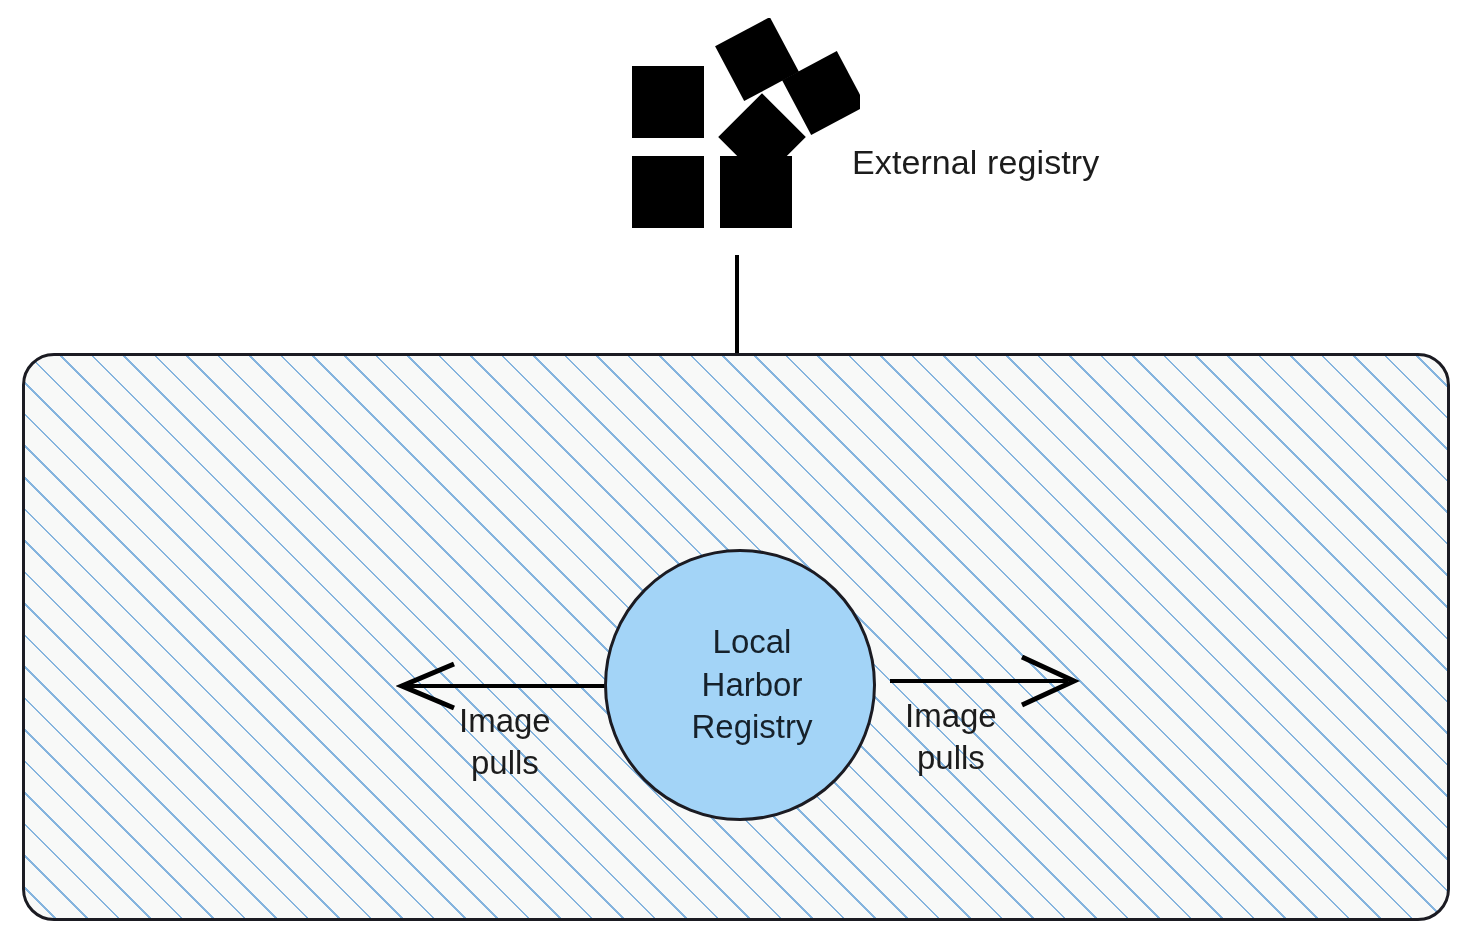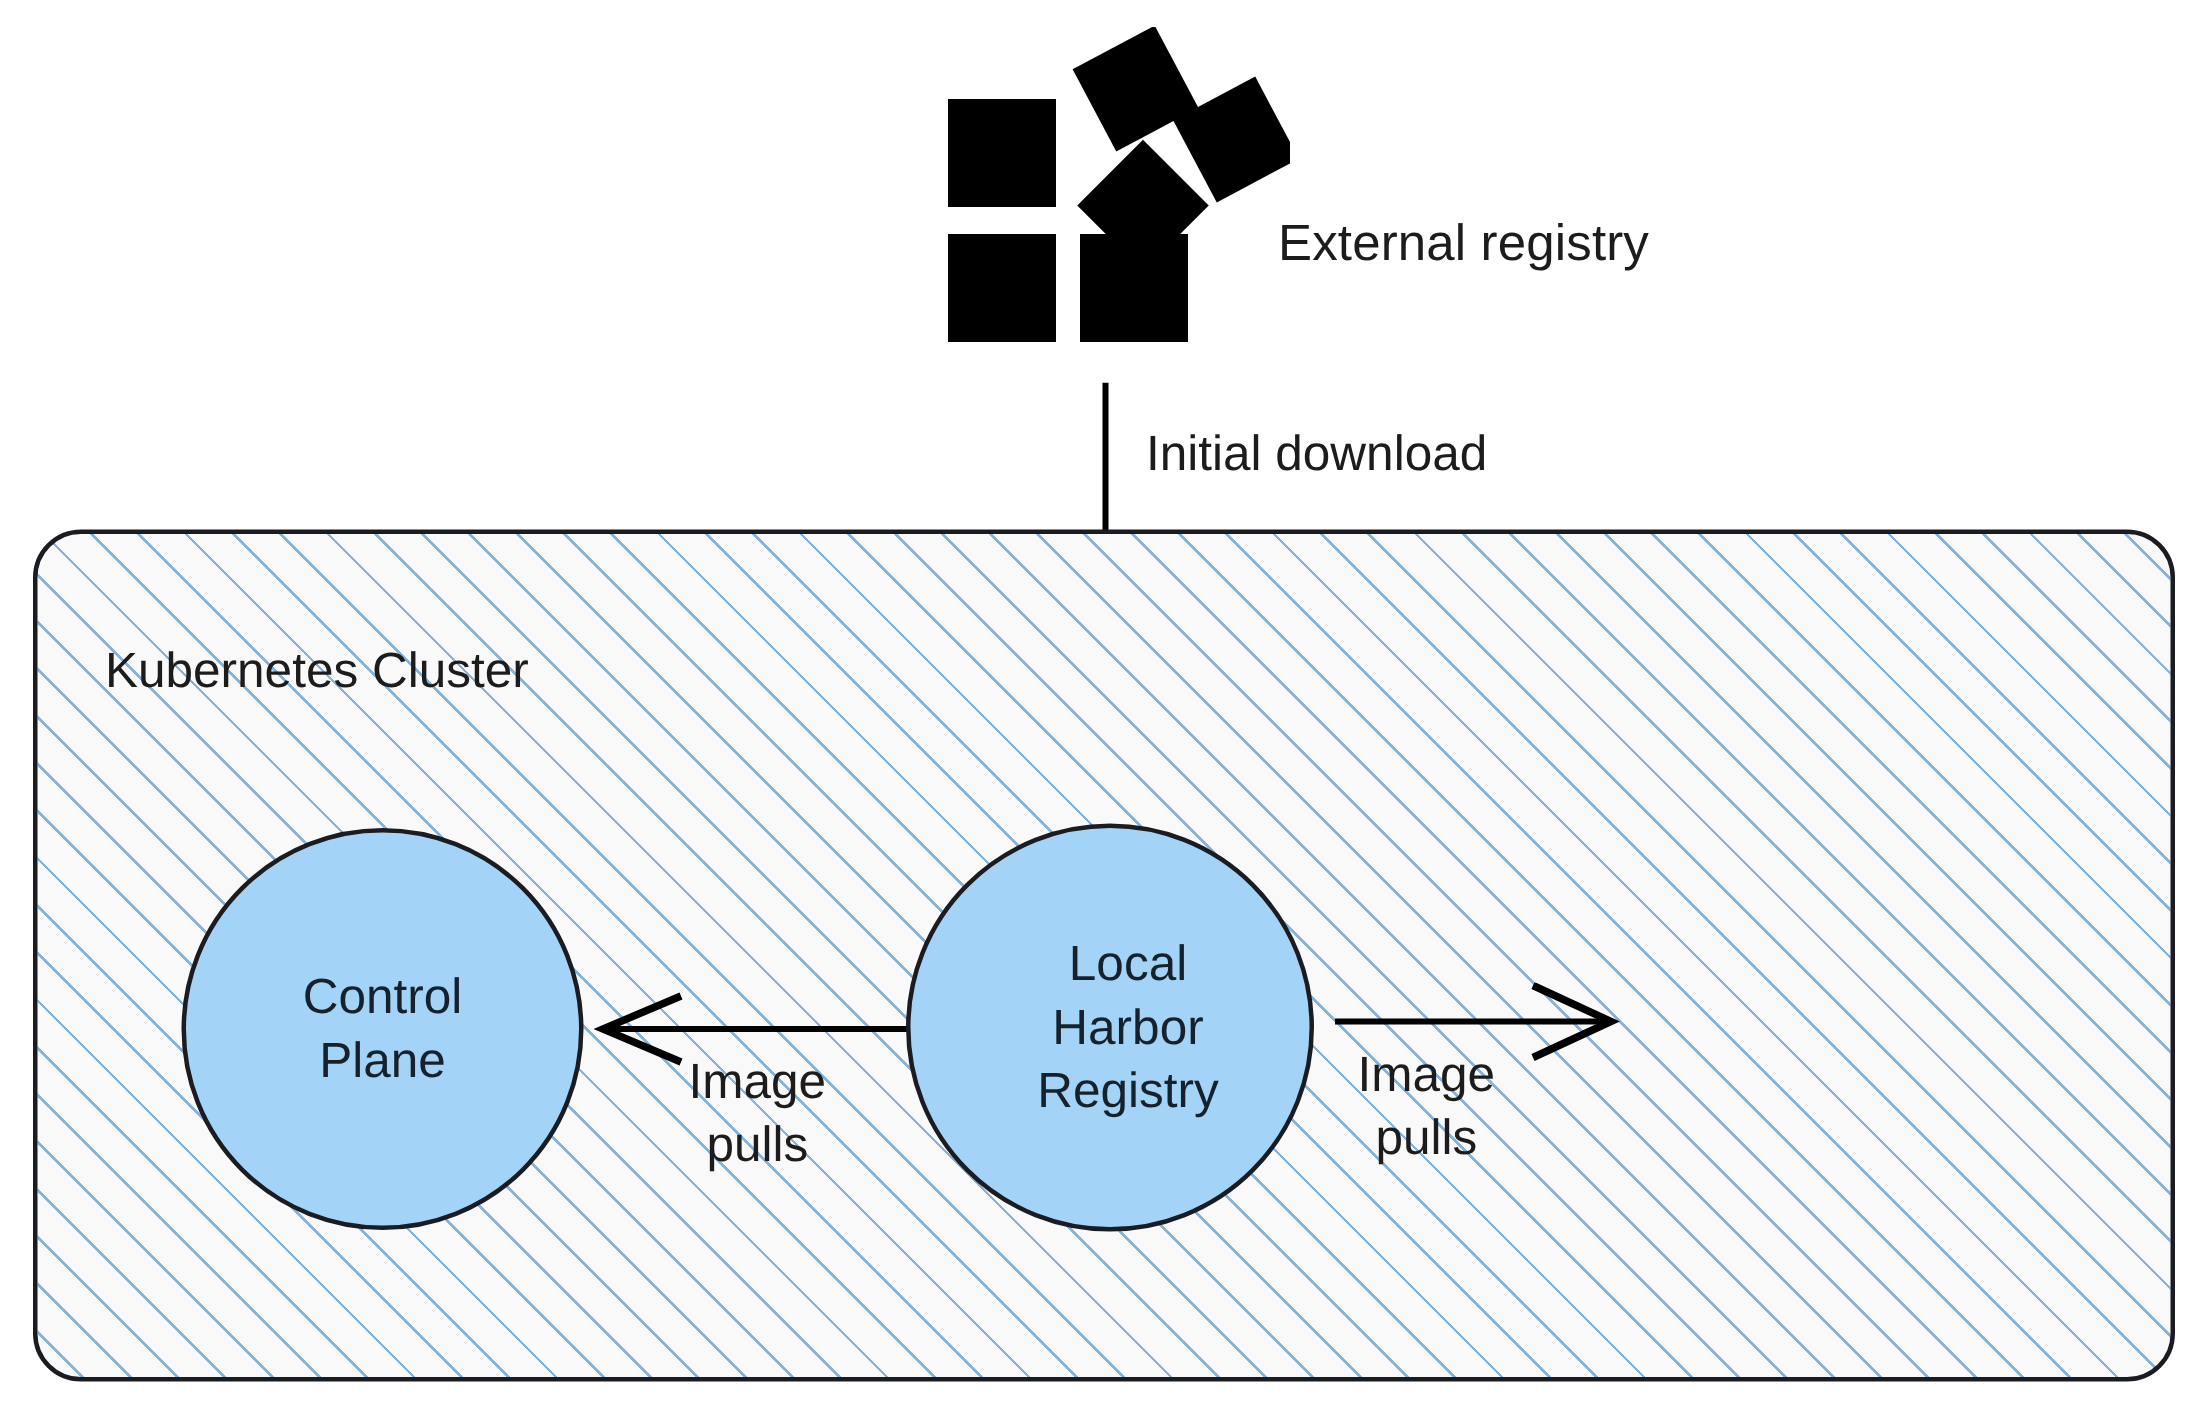--- a/index.html
+++ b/index.html
@@ -150,47 +150,41 @@
   </div>
 
   <div id="registry-label">External registry</div>
 
   <div id="initial-download-edge">
     <svg width="130" height="270" viewBox="0 0 130 270">
       <line x1="57" y1="0" x2="57" y2="240" stroke="#000000" stroke-width="4"></line>
       <path d="M 34 198 L 57 251 L 80 198" fill="none" stroke="#000000" stroke-width="5" stroke-linecap="butt" stroke-linejoin="miter"></path>
     </svg>
   </div>
-  <div id="initial-download-label">Initial download</div>
 
   <div id="cluster-box" style="border-color: rgb(27, 27, 34); background-color: rgb(248, 249, 248); background-image: repeating-linear-gradient(45deg, rgba(0, 0, 0, 0) 0px, rgba(0, 0, 0, 0) 20.5px, rgb(133, 180, 222) 20.5px, rgb(133, 180, 222) 22.3px);"></div>
-  <div id="cluster-title">Kubernetes Cluster</div>
 
   <div id="edge-left-pull">
     <svg width="215" height="56" viewBox="0 0 215 56">
       <line x1="215" y1="26" x2="12" y2="26" stroke="#000000" stroke-width="4"></line>
       <path d="M 58 4 L 6 26 L 58 48" fill="none" stroke="#000000" stroke-width="5" stroke-linecap="butt" stroke-linejoin="miter"></path>
     </svg>
   </div>
   <div class="edge-label" id="label-left-pull" style="white-space: pre-line;">Image
 pulls</div>
 
   <div id="edge-right-pull">
     <svg width="190" height="56" viewBox="0 0 190 56">
       <line x1="0" y1="26" x2="178" y2="26" stroke="#000000" stroke-width="4"></line>
       <path d="M 132 2 L 184 26 L 132 50" fill="none" stroke="#000000" stroke-width="5" stroke-linecap="butt" stroke-linejoin="miter"></path>
     </svg>
   </div>
   <div class="edge-label" id="label-right-pull" style="white-space: pre-line;">Image
 pulls</div>
 
-  <div class="node-circle" id="node-control-plane" style="background-color: rgb(163, 212, 247); border-color: rgb(27, 27, 34);">
-    <span class="node-label" style="white-space: pre-line;">Control
-Plane</span>
-  </div>
 
   <div class="node-circle" id="node-local-harbor" style="background-color: rgb(163, 212, 247); border-color: rgb(27, 27, 34);">
     <span class="node-label" style="white-space: pre-line; margin-left: 24px;">Local
 Harbor
 Registry</span>
   </div>
 
 
 </div>
 

